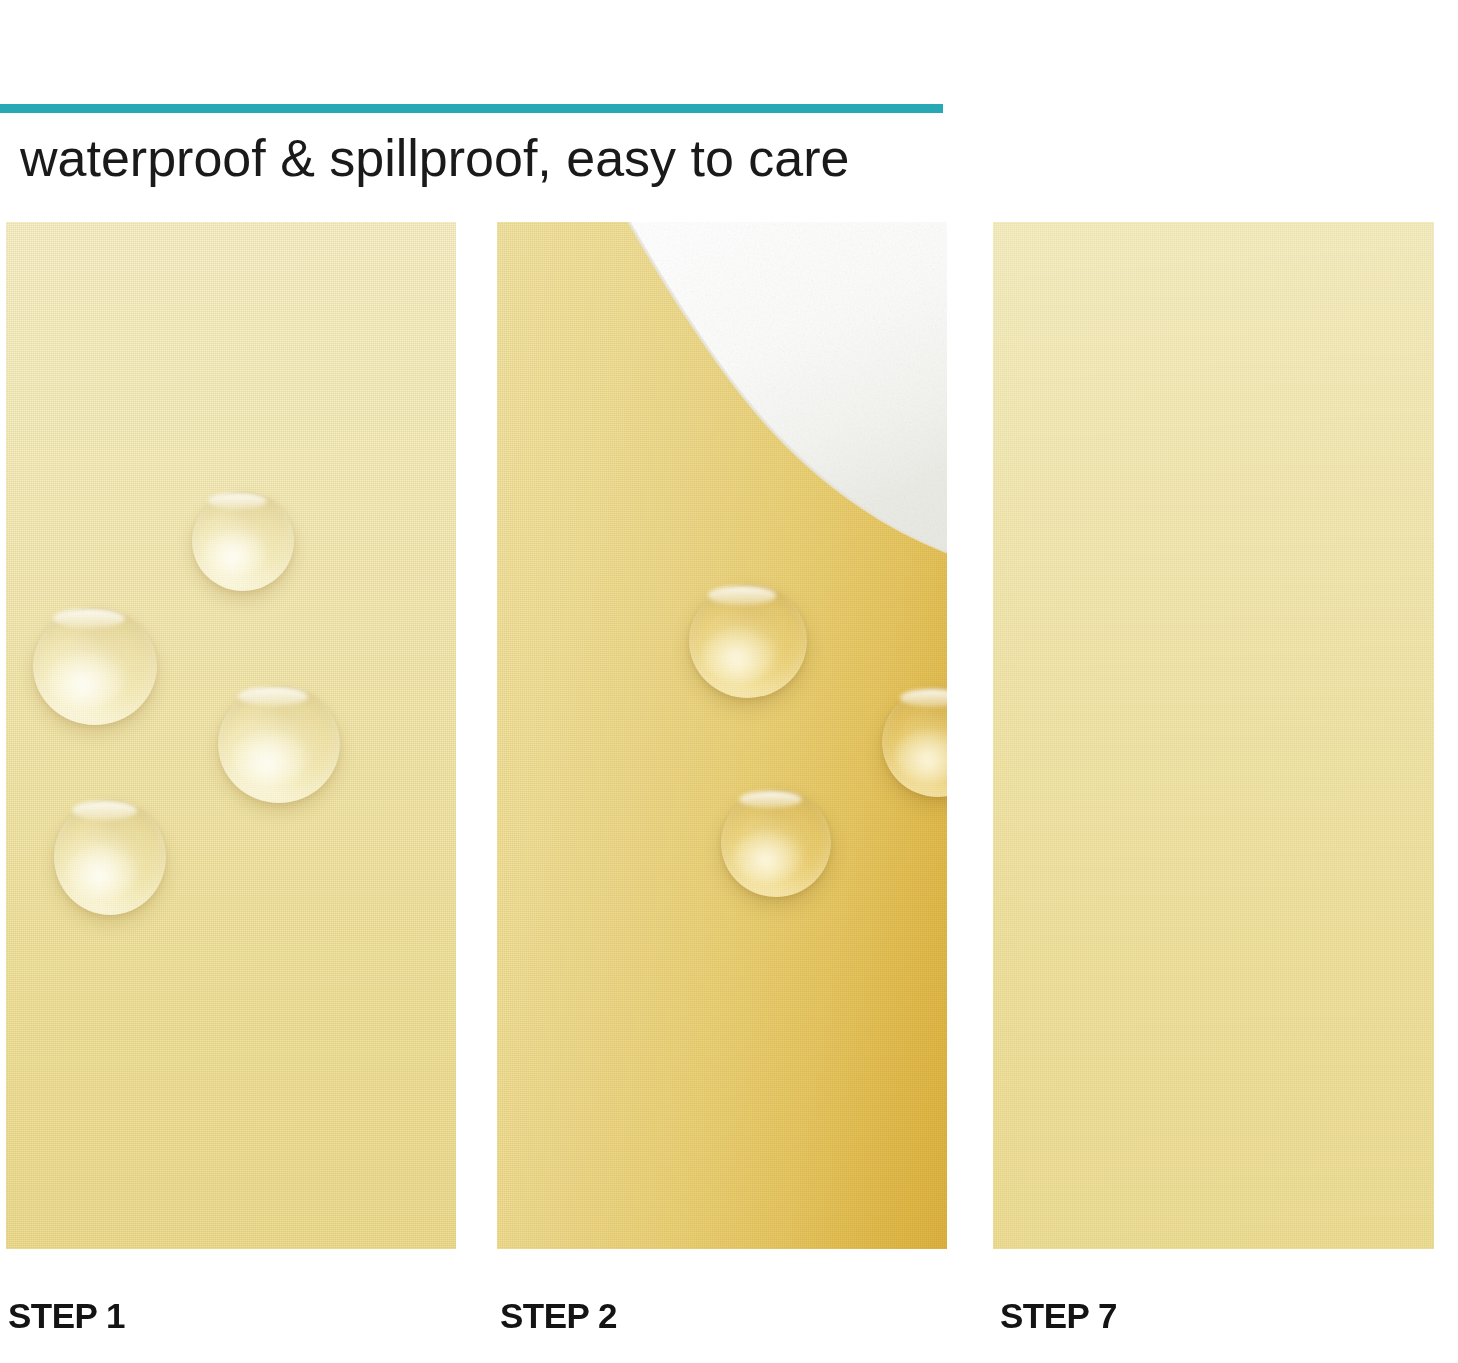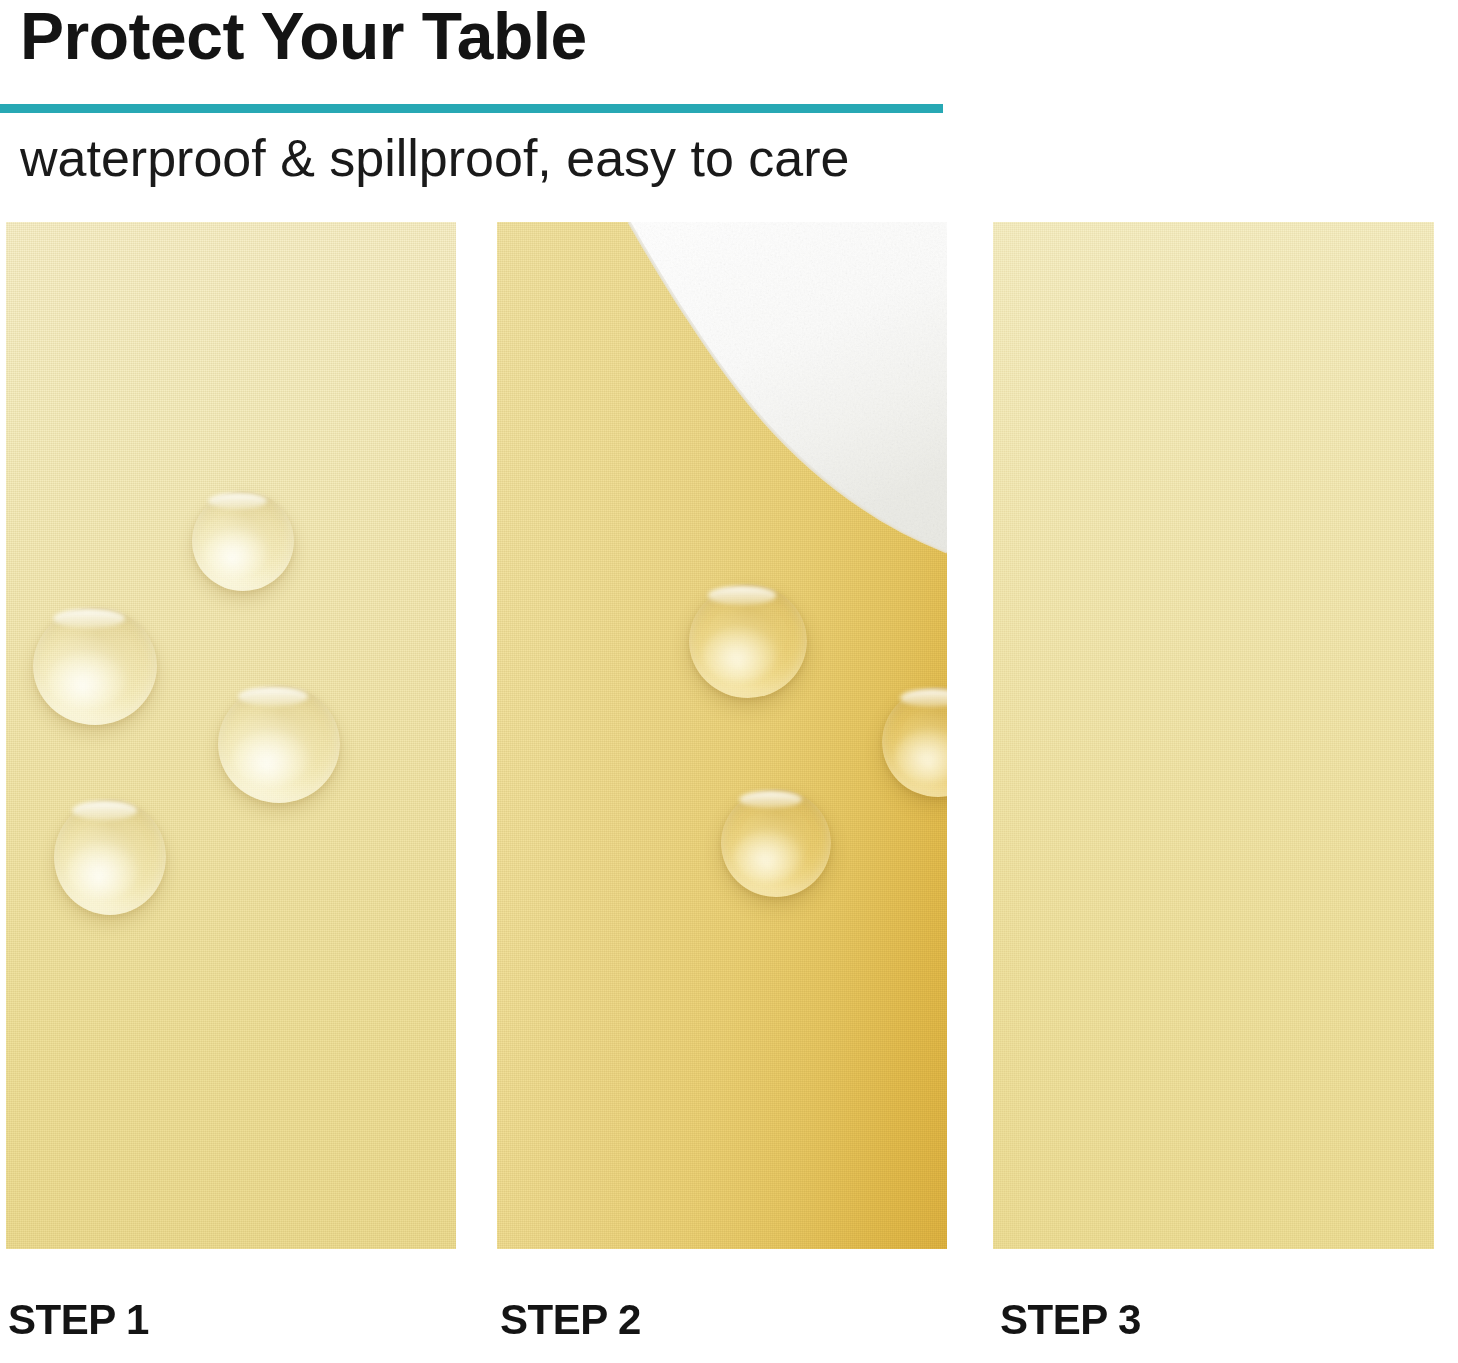--- a/index.html
+++ b/index.html
@@ -222,35 +222,34 @@
   #steps {
     position: absolute;
     left: 0;
     top: 1296px;
     width: 1458px;
     height: 67px;
   }
   .step-label {
     position: absolute;
     top: 0;
-    font-size: 42px;
+    font-size: 35px;
     font-weight: bold;
     color: #141414;
     letter-spacing: -0.5px;
     white-space: nowrap;
   }
   #step-label-1 { left: 8px; }
   #step-label-2 { left: 500px; }
   #step-label-3 { left: 1000px; }
 </style>
 </head>
 <body>
 
 <div id="header">
-  <div id="page-title">Protect Your Table</div>
 
   <div id="title-rule"></div>
 
   <div id="page-subtitle">waterproof &amp; spillproof, easy to care</div>
 </div>
 
 <div id="panels">
 
   <div class="panel" id="panel-1">
     <div class="fabric fabric-pale"></div>
@@ -320,14 +319,14 @@
   <div class="panel" id="panel-3">
     <div class="fabric fabric-pale3"></div>
     <div class="weave-soft"></div>
   </div>
 
 </div>
 
 <div id="steps">
   <div class="step-label" id="step-label-1">STEP 1</div>
   <div class="step-label" id="step-label-2">STEP 2</div>
-  <div class="step-label" id="step-label-3">STEP 3</div>
+  <div class="step-label" id="step-label-3">STEP 7</div>
 </div>
 
 </body></html>

